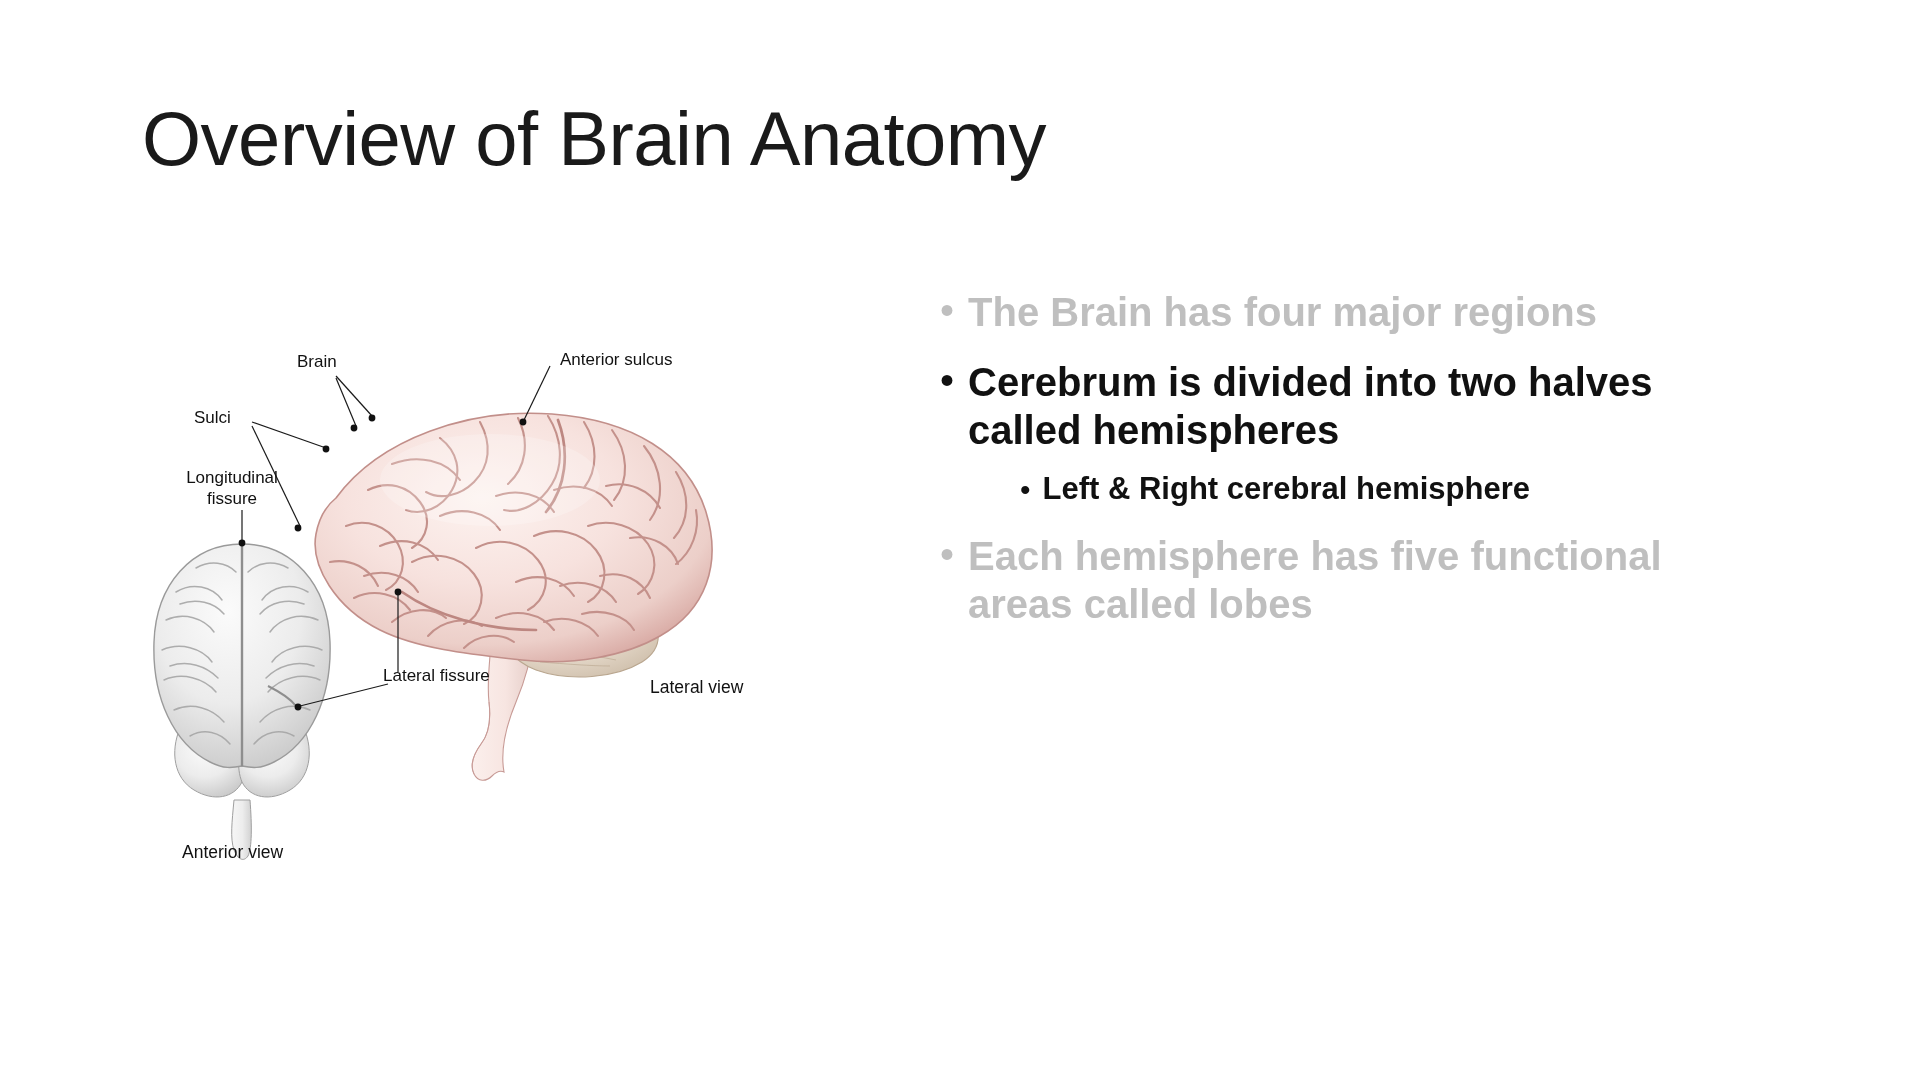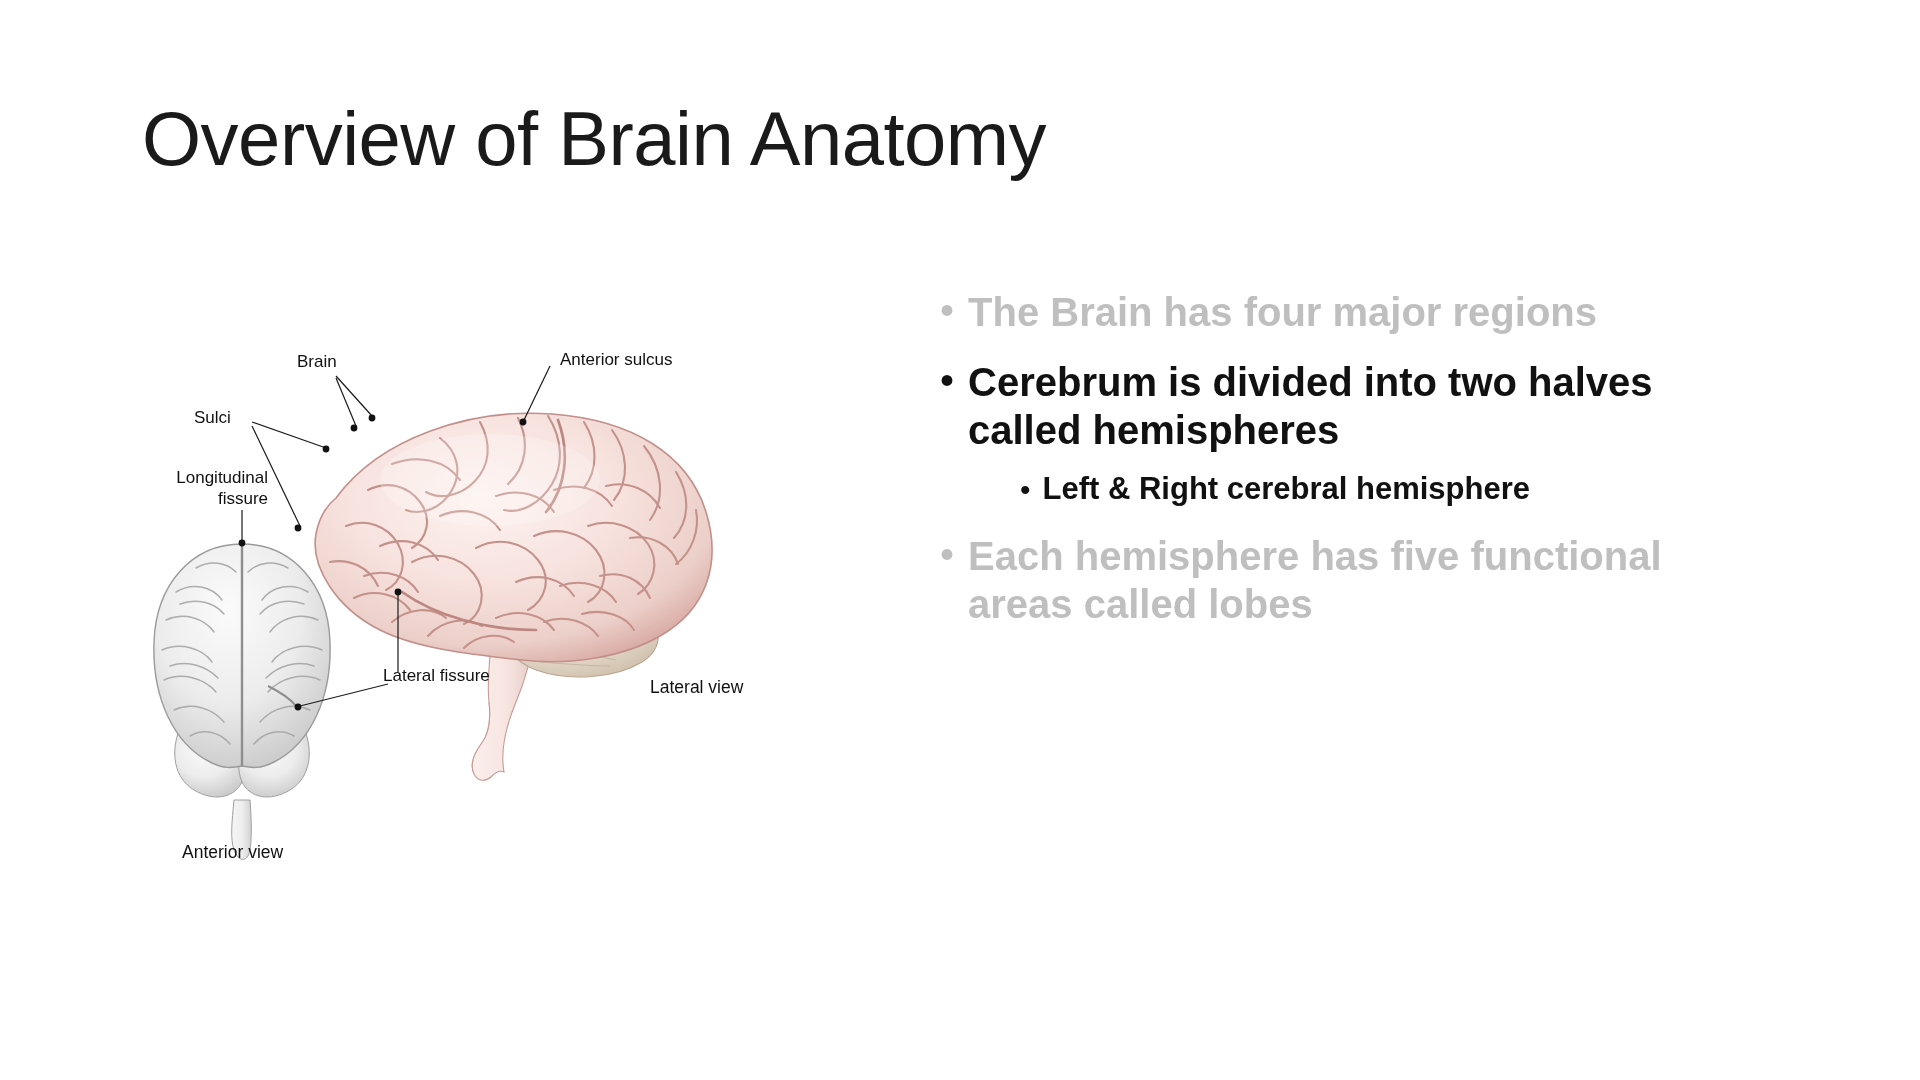--- a/index.html
+++ b/index.html
@@ -278,21 +278,21 @@
         <circle cx="158" cy="377" r="3.4"></circle>
       </g>
     </svg>
 
     <div class="fig-label" style="left:157px; top:22px;">Brain</div>
 
     <div class="fig-label" style="left:420px; top:20px;">Anterior sulcus</div>
 
     <div class="fig-label" style="left:54px; top:78px;">Sulci</div>
 
-    <div class="fig-label center" style="left:8px; top:138px; width:120px;text-align:right;">
+    <div class="fig-label center" style="left:32px; top:138px; width:120px;">
       <span>Longitudinal</span><br>
       <span>fissure</span>
     </div>
 
     <div class="fig-label" style="left:243px; top:336px;">Lateral fissure</div>
 
     <div class="fig-label bold" style="left:510px; top:347px;">Lateral view</div>
 
     <div class="fig-label bold" style="left:42px; top:512px;text-align:center;">Anterior view</div>
   </div>

